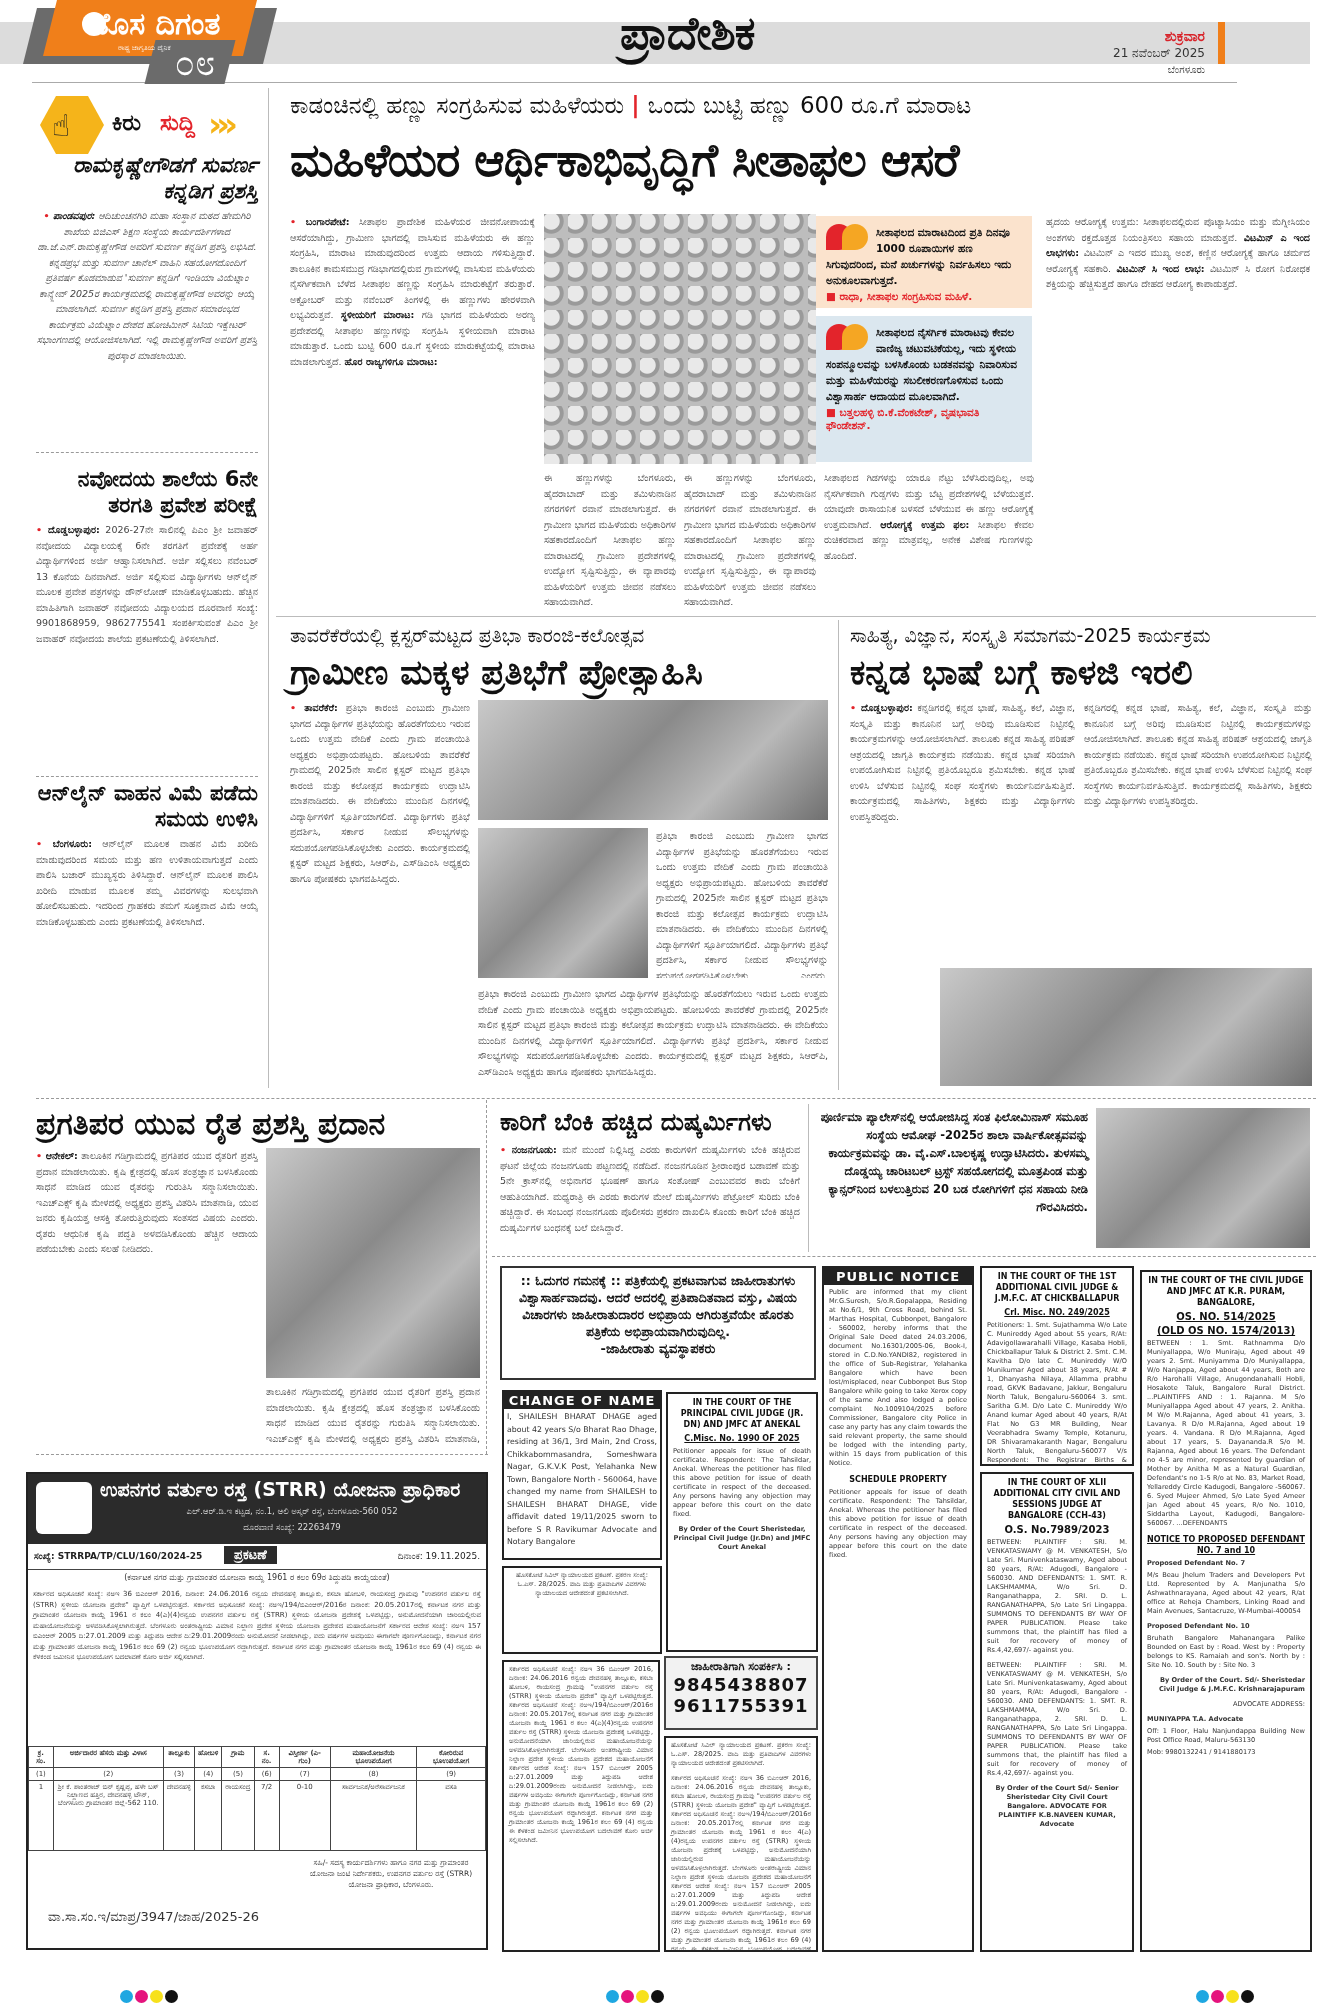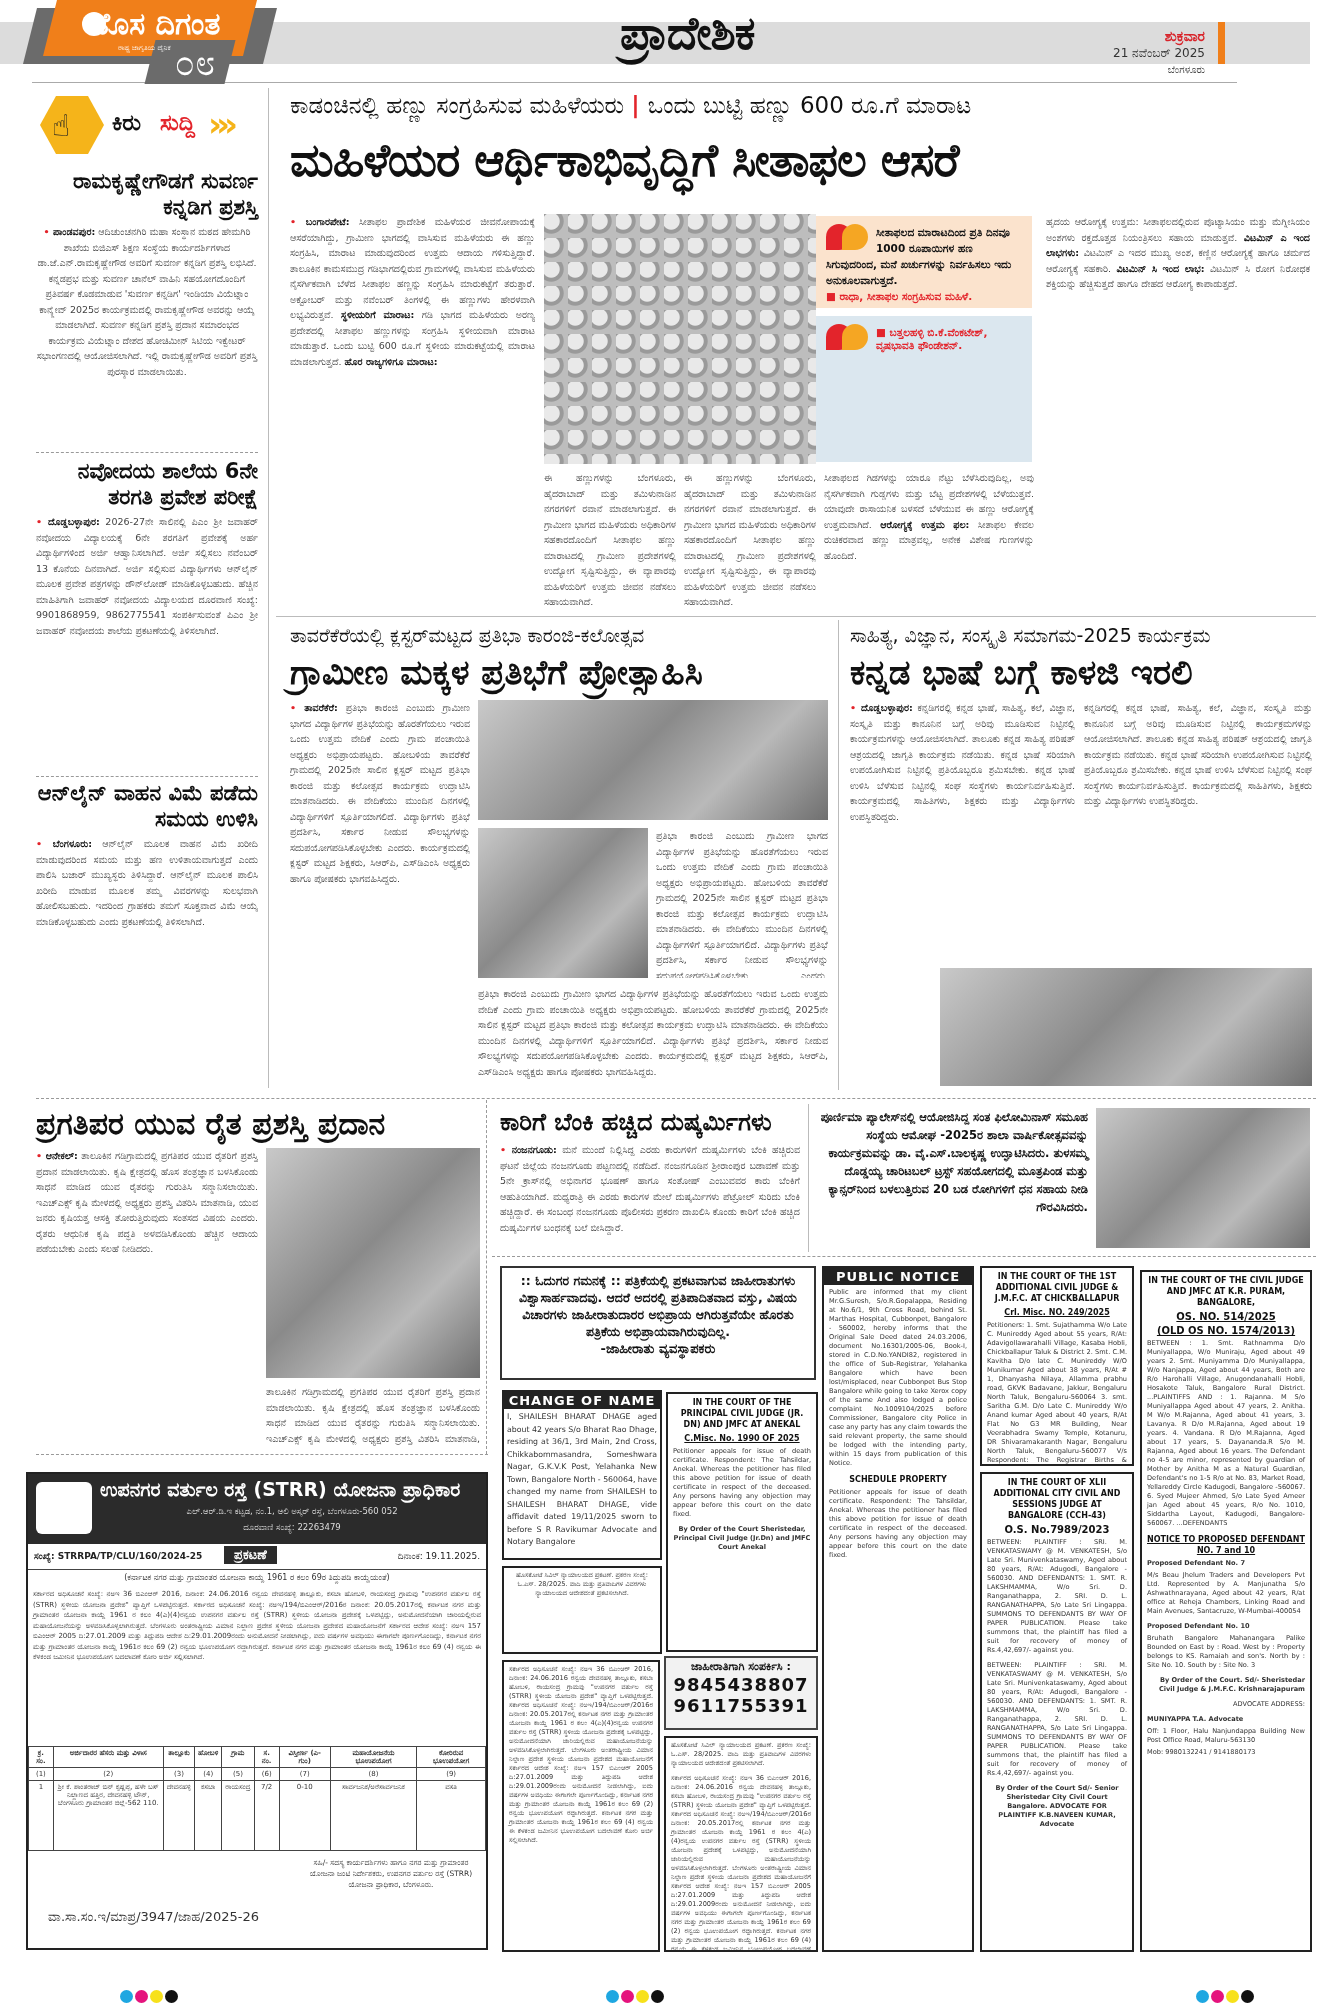--- a/index.html
+++ b/index.html
@@ -79,31 +79,31 @@
 <div class="abs mast-city">ಬೆಂಗಳೂರು</div>
 <div class="abs mast-orange-bar"></div>
 <div class="abs mast-rule"></div>
 
 <div class="abs kiru-hex"></div>
 <div class="abs kiru-hand">☝</div>
 <div class="abs kiru-label-1">ಕಿರು</div>
 <div class="abs kiru-label-2">ಸುದ್ದಿ</div>
 <div class="abs kiru-chev">›››</div>
 
-<div class="abs" style="left:36px;top:168px;width:222px;">
+<div class="abs" style="left:36px;top:152px;width:222px;font-style:italic;">
   <div class="headline" style="font-size:21px;line-height:26px;text-align:right;">ರಾಮಕೃಷ್ಣೇಗೌಡಗೆ ಸುವರ್ಣ ಕನ್ನಡಿಗ ಪ್ರಶಸ್ತಿ</div>
   <div class="body-text" style="margin-top:4px;text-align:center;height:228px;overflow:hidden;">
     <span class="dateline">ಪಾಂಡವಪುರ:</span>
     <span>ಆದಿಚುಂಚನಗಿರಿ ಮಹಾ ಸಂಸ್ಥಾನ ಮಠದ ಹೇಮಗಿರಿ ಶಾಖೆಯ ಬಿಜಿಎಸ್ ಶಿಕ್ಷಣ ಸಂಸ್ಥೆಯ ಕಾರ್ಯದರ್ಶಿಗಳಾದ ಡಾ.ಜೆ.ಎನ್.ರಾಮಕೃಷ್ಣೇಗೌಡ ಅವರಿಗೆ ಸುವರ್ಣ ಕನ್ನಡಿಗ ಪ್ರಶಸ್ತಿ ಲಭಿಸಿದೆ. ಕನ್ನಡಪ್ರಭ ಮತ್ತು ಸುವರ್ಣ ಚಾನೆಲ್ ವಾಹಿನಿ ಸಹಯೋಗದೊಂದಿಗೆ ಪ್ರತಿವರ್ಷ ಕೊಡಮಾಡುವ 'ಸುವರ್ಣ ಕನ್ನಡಿಗ' ಇಂಡಿಯಾ ವಿಯೆಟ್ನಾಂ ಕಾನ್ಕ್ಲೇವ್ 2025ರ ಕಾರ್ಯಕ್ರಮದಲ್ಲಿ ರಾಮಕೃಷ್ಣೇಗೌಡ ಅವರನ್ನು ಆಯ್ಕೆ ಮಾಡಲಾಗಿದೆ. ಸುವರ್ಣ ಕನ್ನಡಿಗ ಪ್ರಶಸ್ತಿ ಪ್ರದಾನ ಸಮಾರಂಭದ ಕಾರ್ಯಕ್ರಮ ವಿಯೆಟ್ನಾಂ ದೇಶದ ಹೋಚಿಮೀನ್ ಸಿಟಿಯ ಇಕ್ವೇಟರ್ ಸಭಾಂಗಣದಲ್ಲಿ ಆಯೋಜಿಸಲಾಗಿದೆ. ಇಲ್ಲಿ ರಾಮಕೃಷ್ಣೇಗೌಡ ಅವರಿಗೆ ಪ್ರಶಸ್ತಿ ಪುರಸ್ಕಾರ ಮಾಡಲಾಯಿತು.</span>
   </div>
 </div>
 <div class="abs dash-h" style="left:36px;top:452px;width:222px;"></div>
 
 <div class="abs" style="left:36px;top:458px;width:222px;">
-  <div class="headline" style="font-size:21px;line-height:26px;text-align:right;">ನವೋದಯ ಶಾಲೆಯ 6ನೇ ತರಗತಿ ಪ್ರವೇಶ ಪರೀಕ್ಷೆ</div>
+  <div class="headline" style="font-size:21px;line-height:26px;text-align:right;margin-top:8px;">ನವೋದಯ ಶಾಲೆಯ 6ನೇ ತರಗತಿ ಪ್ರವೇಶ ಪರೀಕ್ಷೆ</div>
   <div class="body-text" style="margin-top:4px;height:254px;overflow:hidden;">
     <span class="dateline">ದೊಡ್ಡಬಳ್ಳಾಪುರ:</span>
     <span>2026-27ನೇ ಸಾಲಿನಲ್ಲಿ ಪಿಎಂ ಶ್ರೀ ಜವಾಹರ್ ನವೋದಯ ವಿದ್ಯಾಲಯಕ್ಕೆ 6ನೇ ತರಗತಿಗೆ ಪ್ರವೇಶಕ್ಕೆ ಅರ್ಹ ವಿದ್ಯಾರ್ಥಿಗಳಿಂದ ಅರ್ಜಿ ಆಹ್ವಾನಿಸಲಾಗಿದೆ. ಅರ್ಜಿ ಸಲ್ಲಿಸಲು ನವೆಂಬರ್ 13 ಕೊನೆಯ ದಿನವಾಗಿದೆ. ಅರ್ಜಿ ಸಲ್ಲಿಸುವ ವಿದ್ಯಾರ್ಥಿಗಳು ಆನ್‌ಲೈನ್ ಮೂಲಕ ಪ್ರವೇಶ ಪತ್ರಗಳನ್ನು ಡೌನ್‌ಲೋಡ್ ಮಾಡಿಕೊಳ್ಳಬಹುದು. ಹೆಚ್ಚಿನ ಮಾಹಿತಿಗಾಗಿ ಜವಾಹರ್ ನವೋದಯ ವಿದ್ಯಾಲಯದ ದೂರವಾಣಿ ಸಂಖ್ಯೆ: 9901868959, 9862775541 ಸಂಪರ್ಕಿಸುವಂತೆ ಪಿಎಂ ಶ್ರೀ ಜವಾಹರ್ ನವೋದಯ ಶಾಲೆಯ ಪ್ರಕಟಣೆಯಲ್ಲಿ ತಿಳಿಸಲಾಗಿದೆ.</span>
   </div>
 </div>
 <div class="abs dash-h" style="left:36px;top:776px;width:222px;"></div>
 
 <div class="abs" style="left:36px;top:780px;width:222px;">
   <div class="headline" style="font-size:21px;line-height:26px;text-align:right;">ಆನ್‌ಲೈನ್ ವಾಹನ ವಿಮೆ ಪಡೆದು ಸಮಯ ಉಳಿಸಿ</div>
   <div class="body-text" style="margin-top:4px;height:250px;overflow:hidden;">
@@ -144,20 +144,21 @@
       <span class="qm2"></span>
     </span>
   <div class="quote-text">ಸೀತಾಫಲದ ಮಾರಾಟದಿಂದ ಪ್ರತಿ ದಿನವೂ 1000 ರೂಪಾಯಿಗಳ ಹಣ ಸಿಗುವುದರಿಂದ, ಮನೆ ಖರ್ಚುಗಳನ್ನು ನಿರ್ವಹಿಸಲು ಇದು ಅನುಕೂಲವಾಗುತ್ತದೆ.</div>
   <div class="quote-src">ರಾಧಾ, ಸೀತಾಫಲ ಸಂಗ್ರಹಿಸುವ ಮಹಿಳೆ.</div>
 </div>
 <div class="abs quote-box2" style="left:816px;top:316px;width:216px;height:146px;">
   <span class="quote-marks">
       <span class="qm1"></span>
       <span class="qm2"></span>
     </span>
+  <div class="quote-text">ಸೀತಾಫಲದ ನೈಸರ್ಗಿಕ ಮಾರಾಟವು ಕೇವಲ ವಾಣಿಜ್ಯ ಚಟುವಟಿಕೆಯಲ್ಲ, ಇದು ಸ್ಥಳೀಯ ಸಂಪನ್ಮೂಲವನ್ನು ಬಳಸಿಕೊಂಡು ಬಡತನವನ್ನು ನಿವಾರಿಸುವ ಮತ್ತು ಮಹಿಳೆಯರನ್ನು ಸಬಲೀಕರಣಗೊಳಿಸುವ ಒಂದು ವಿಶ್ವಾಸಾರ್ಹ ಆದಾಯದ ಮೂಲವಾಗಿದೆ.</div>
   <div class="quote-src">ಬತ್ತಲಹಳ್ಳಿ ಬಿ.ಕೆ.ವೆಂಕಟೇಶ್, ವೃಷಭಾವತಿ ಫೌಂಡೇಶನ್.</div>
 </div>
 
 <div class="abs body-text" style="left:824px;top:470px;width:210px;height:140px;overflow:hidden;">
   <span>ಸೀತಾಫಲದ ಗಿಡಗಳನ್ನು ಯಾರೂ ನೆಟ್ಟು ಬೆಳೆಸಿರುವುದಿಲ್ಲ, ಅವು ನೈಸರ್ಗಿಕವಾಗಿ ಗುಡ್ಡಗಳು ಮತ್ತು ಬೆಟ್ಟ ಪ್ರದೇಶಗಳಲ್ಲಿ ಬೆಳೆಯುತ್ತವೆ. ಯಾವುದೇ ರಾಸಾಯನಿಕ ಬಳಸದೆ ಬೆಳೆಯುವ ಈ ಹಣ್ಣು ಆರೋಗ್ಯಕ್ಕೆ ಉತ್ತಮವಾಗಿದೆ.</span>
   <b style="color:#111;">ಆರೋಗ್ಯಕ್ಕೆ ಉತ್ತಮ ಫಲ:</b>
   <span>ಸೀತಾಫಲ ಕೇವಲ ರುಚಿಕರವಾದ ಹಣ್ಣು ಮಾತ್ರವಲ್ಲ, ಅನೇಕ ವಿಶೇಷ ಗುಣಗಳನ್ನು ಹೊಂದಿದೆ.</span>
 </div>
 
 <div class="abs body-text" style="left:1046px;top:214px;width:264px;height:396px;overflow:hidden;">

